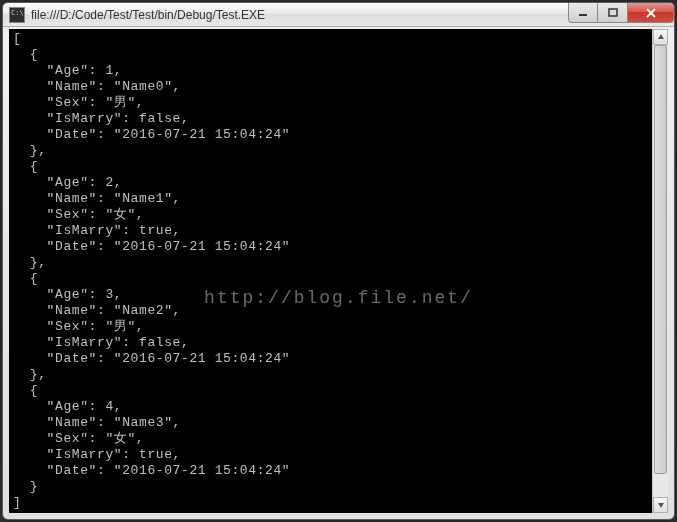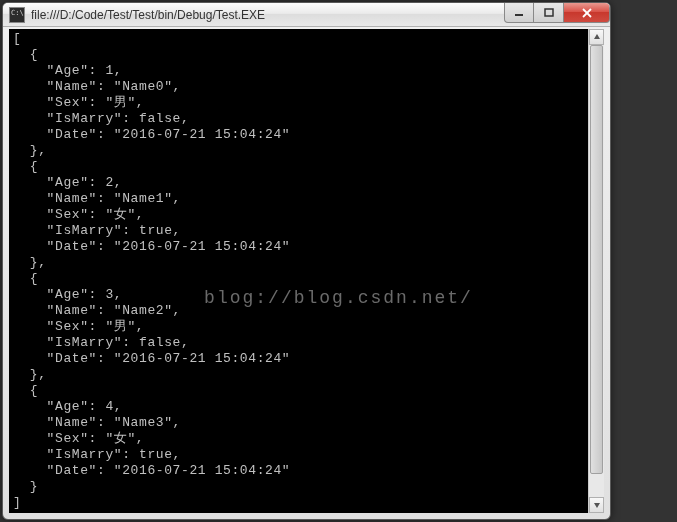--- a/index.html
+++ b/index.html
@@ -5,21 +5,21 @@
     * { margin: 0; padding: 0; box-sizing: border-box; }
     body {
       width: 677px;
       height: 522px;
       background: #333;
       font-family: "Segoe UI", Tahoma, sans-serif;
       overflow: hidden;
       position: relative;
     }
     .window {
-      width: 609px;
+      width: 673px;
       height: 518px;
       margin: 2px;
       background: linear-gradient(to bottom, #f0f0f0, #e0e0e0);
       border: 1px solid #5a5a5a;
       border-radius: 6px;
       box-shadow: 0 0 8px rgba(0,0,0,0.5);
       display: flex;
       flex-direction: column;
       overflow: hidden;
     }
@@ -221,13 +221,13 @@
       </div>
       <div class="sb-btn">
         <svg width="8" height="8">
             <polygon points="1,2 7,2 4,7" fill="#555"></polygon>
           </svg>
       </div>
     </div>
   </div>
 </div>
 
-<div class="watermark">blog://blog.csdn.net/</div>
+<div class="watermark">http://blog.file.net/</div>
 
 </body></html>

